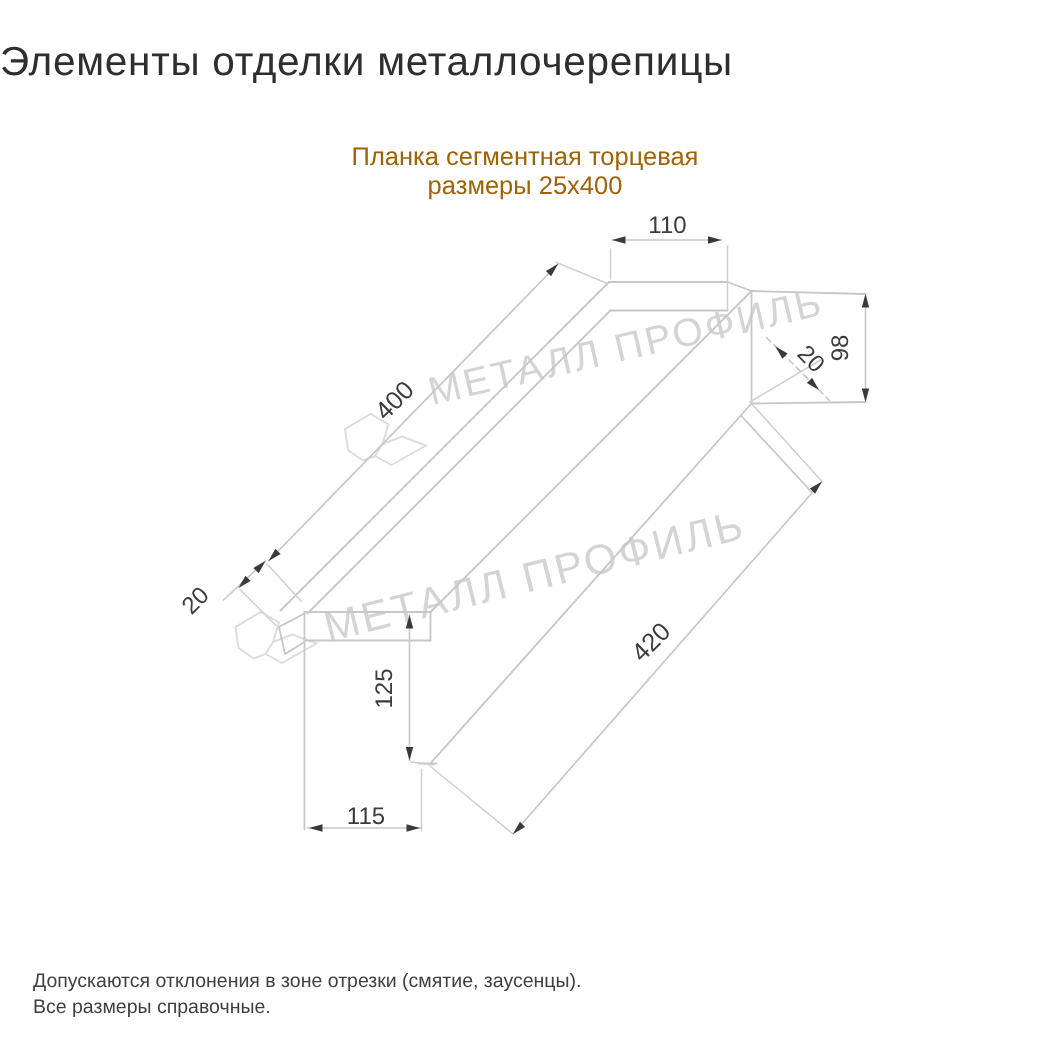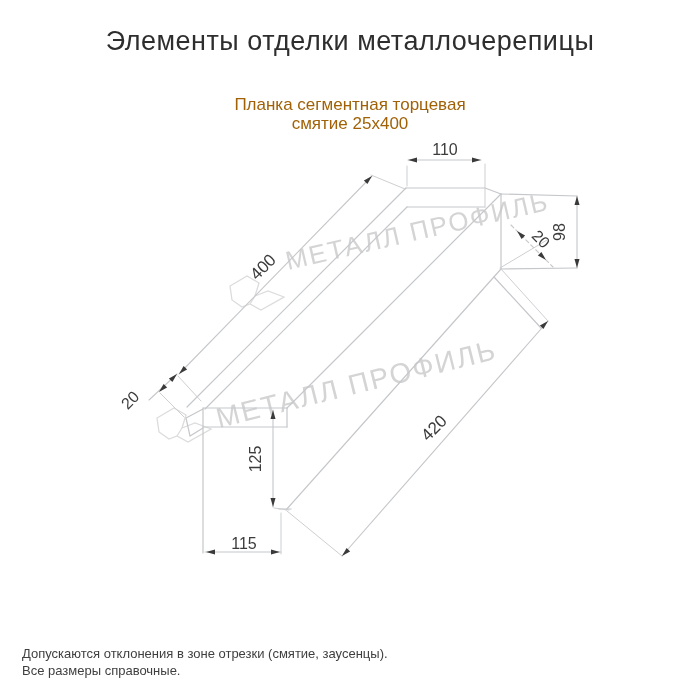--- a/index.html
+++ b/index.html
@@ -1,21 +1,21 @@
 <!DOCTYPE html>
 <html><head>
 <meta charset="utf-8">
 <style>
   html,body{margin:0;padding:0;background:#ffffff;}
   #stage{
     position:relative;width:700px;height:700px;background:#ffffff;overflow:hidden;
     font-family:"Liberation Sans", sans-serif;
   }
   .page-title{
-    position:absolute;top:26px;left:0;width:700px;text-align:center;
+    position:absolute;top:26px;left:0;width:700px;text-align:left;
     font-size:27px;color:#2e2e2e;letter-spacing:0.5px;
   }
   .drawing-subtitle{
     position:absolute;top:95px;left:0;width:700px;text-align:center;
     font-size:17px;line-height:19px;color:#a16207;
   }
   .footer-notes{
     position:absolute;left:22px;top:645px;font-size:13px;line-height:17px;color:#3f3f3f;
   }
   svg{position:absolute;left:0;top:0;}
@@ -30,21 +30,21 @@
 </style>
 </head>
 <body>
 
 <div id="stage">
 
   <div class="page-title">Элементы отделки металлочерепицы</div>
 
   <div class="drawing-subtitle">
     <div>Планка сегментная торцевая</div>
-    <div>смятие 25х400</div>
+    <div>размеры 25х400</div>
   </div>
 
   <svg width="700" height="700" viewBox="0 0 700 700">
 
     <g>
       <path class="wmlogo" d="M232,300 L230,286 L247,276 L259,283 L255,296 L268,291 L284,297 L261,310 L250,304 L242,307 Z"></path>
       <path class="wmlogo" d="M255,296 L250,304"></path>
       <text class="wmtext" font-size="26" transform="translate(288,270) rotate(-13)">МЕТАЛЛ ПРОФИЛЬ</text>
     </g>
     <g>

